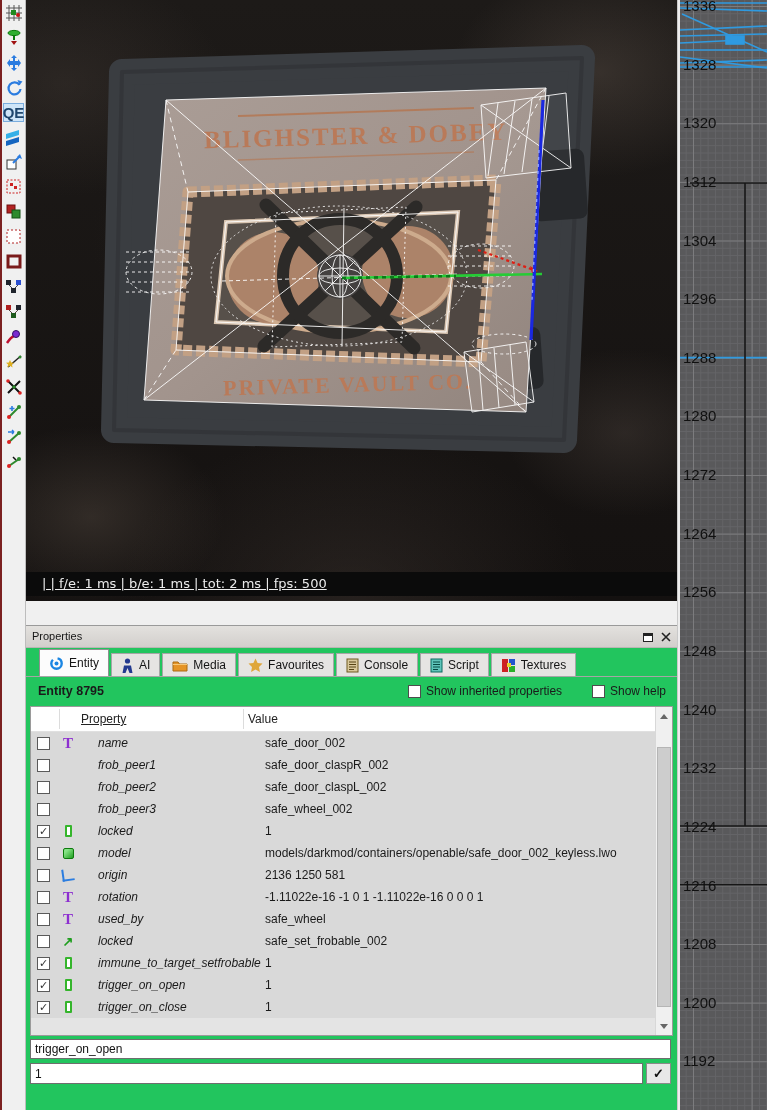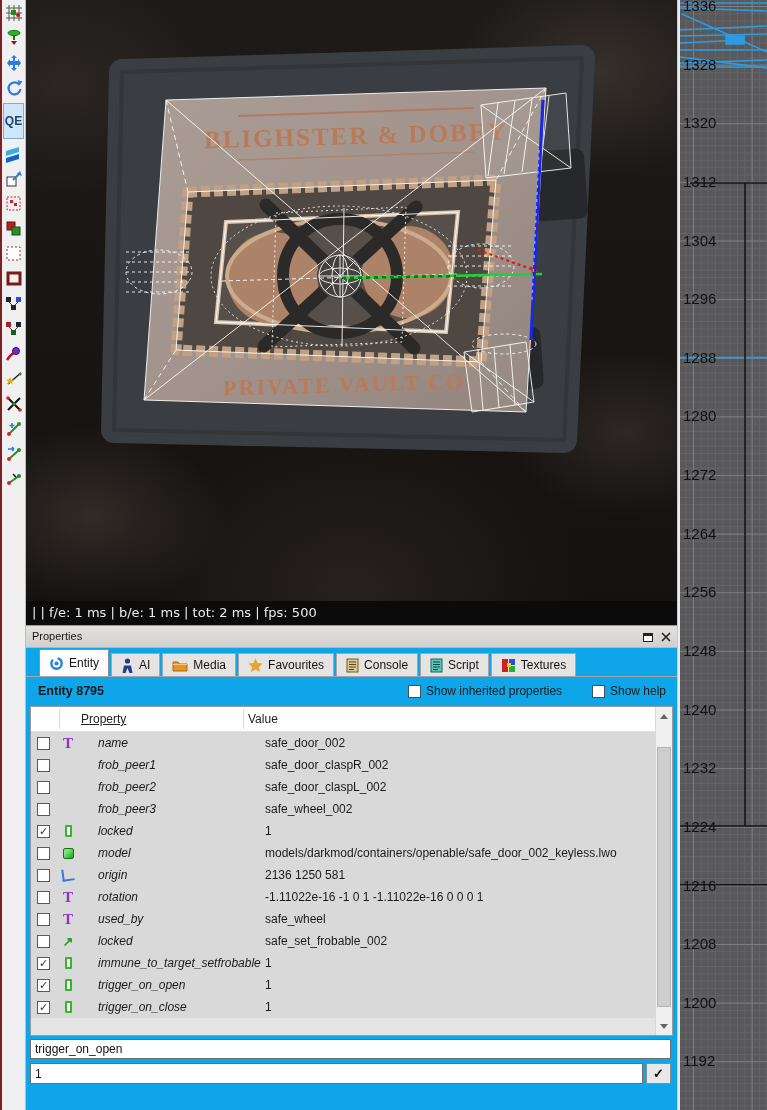--- a/index.html
+++ b/index.html
@@ -3,50 +3,50 @@
 <meta charset="utf-8">
 <style>
   html,body{margin:0;padding:0;background:#f0f0f0;}
   body{width:767px;height:1110px;position:relative;overflow:hidden;
        font-family:"Liberation Sans",sans-serif;font-size:12px;color:#1a1a1a;}
   
   .toolbar{position:absolute;left:0;top:0;width:26px;height:1110px;background:#f0f0f0;
            border-left:2px solid #7b2121;border-right:1px solid #bdbdbd;box-sizing:border-box;
            display:flex;flex-direction:column;align-items:center;padding-top:3px;gap:5px;}
   .tbtn{width:20px;height:20px;display:flex;align-items:center;justify-content:center;flex:0 0 auto;}
-  .qe{width:21px;height:36px;background:#cfe5f8;border:1px solid #7aadde;box-sizing:border-box;
-      font-size:12px;font-weight:bold;color:#20476e;display:flex;align-items:center;justify-content:center;}
+  .qe{width:21px;height:19px;background:#cfe5f8;border:1px solid #7aadde;box-sizing:border-box;
+      font-size:15px;font-weight:bold;color:#20476e;display:flex;align-items:center;justify-content:center;}
   
   .viewport{position:absolute;left:26px;top:0;width:651px;height:601px;overflow:hidden;
     background:
       radial-gradient(ellipse 190px 130px at 10% 86%, rgba(96,84,74,.38), transparent 70%),
       radial-gradient(ellipse 210px 150px at 88% 12%, rgba(112,98,88,.32), transparent 70%),
       radial-gradient(ellipse 170px 120px at 92% 72%, rgba(84,74,68,.36), transparent 70%),
       radial-gradient(ellipse 230px 160px at 6% 14%, rgba(80,70,64,.30), transparent 70%),
       radial-gradient(ellipse 320px 220px at 50% 98%, rgba(66,57,52,.40), transparent 72%),
       radial-gradient(ellipse 260px 180px at 40% 40%, rgba(40,35,32,.55), transparent 75%),
       linear-gradient(#1d1a18,#141110);}
   .viewport svg{position:absolute;left:0;top:0;}
   
-  .statusbar{position:absolute;left:26px;top:601px;width:651px;height:24px;background:#0b0b0b;
-             color:#ececec;font-size:13px;line-height:24px;padding-left:6px;box-sizing:border-box;
-             font-family:"DejaVu Sans",sans-serif;}
+  .statusbar{position:absolute;left:26px;top:572px;width:651px;height:24px;background:#0b0b0b;
+             color:#ececec;font-size:13px;line-height:24px;padding-left:16px;box-sizing:border-box;
+             font-family:"DejaVu Sans",sans-serif;text-decoration:underline;}
   
   .vsep{position:absolute;left:677px;top:0;width:3px;height:1110px;background:#ededed;border-left:1px solid #c9c9c9;box-sizing:border-box;}
   .gridview{position:absolute;left:680px;top:0;width:87px;height:1110px;background-color:#59595b;
     background-image:
       linear-gradient(to right,#7c7c7e 1px,transparent 1px),
       linear-gradient(to bottom,#7c7c7e 1px,transparent 1px),
       linear-gradient(to right,#646467 1px,transparent 1px),
       linear-gradient(to bottom,#646467 1px,transparent 1px);
     background-size:58.63px 58.63px,58.63px 58.63px,7.33px 7.33px,7.33px 7.33px;
     background-position:13px 6px,13px 6px,13px 6px,13px 6px;overflow:hidden;}
   .rlabel{position:absolute;left:3px;font-size:15px;color:#101010;letter-spacing:0;}
   
-  .panel{position:absolute;left:26px;top:625px;width:651px;height:485px;background:#0ea5e9;
+  .panel{position:absolute;left:26px;top:625px;width:651px;height:485px;background:#22c55e;
          border-top:1px solid #9a9a9a;box-sizing:border-box;}
   .ptitle{position:absolute;left:0;top:0;width:100%;height:22px;background:linear-gradient(#e3e1de,#d2cfcc);
           border-bottom:1px solid #b9b6b3;box-sizing:border-box;}
   .ptitle .txt{position:absolute;left:6px;top:4px;font-size:11px;color:#161616;}
   .wbtn{position:absolute;top:4px;width:14px;height:14px;display:flex;align-items:center;justify-content:center;cursor:default;}
   .floatglyph{width:10px;height:9px;border:1px solid #222;border-top:3px solid #222;box-sizing:border-box;background:#fff;}
   .tabbar{position:absolute;left:0;top:24px;width:100%;height:27px;border-bottom:1px solid #a6a6a6;
           display:flex;align-items:flex-end;padding-left:6px;box-sizing:border-box;}
   .tab{display:flex;align-items:center;gap:5px;padding:0 9px;height:22px;background:#e6e4e2;
        border:1px solid #a6a6a6;border-bottom:none;margin-right:2px;font-size:12px;color:#141414;}

